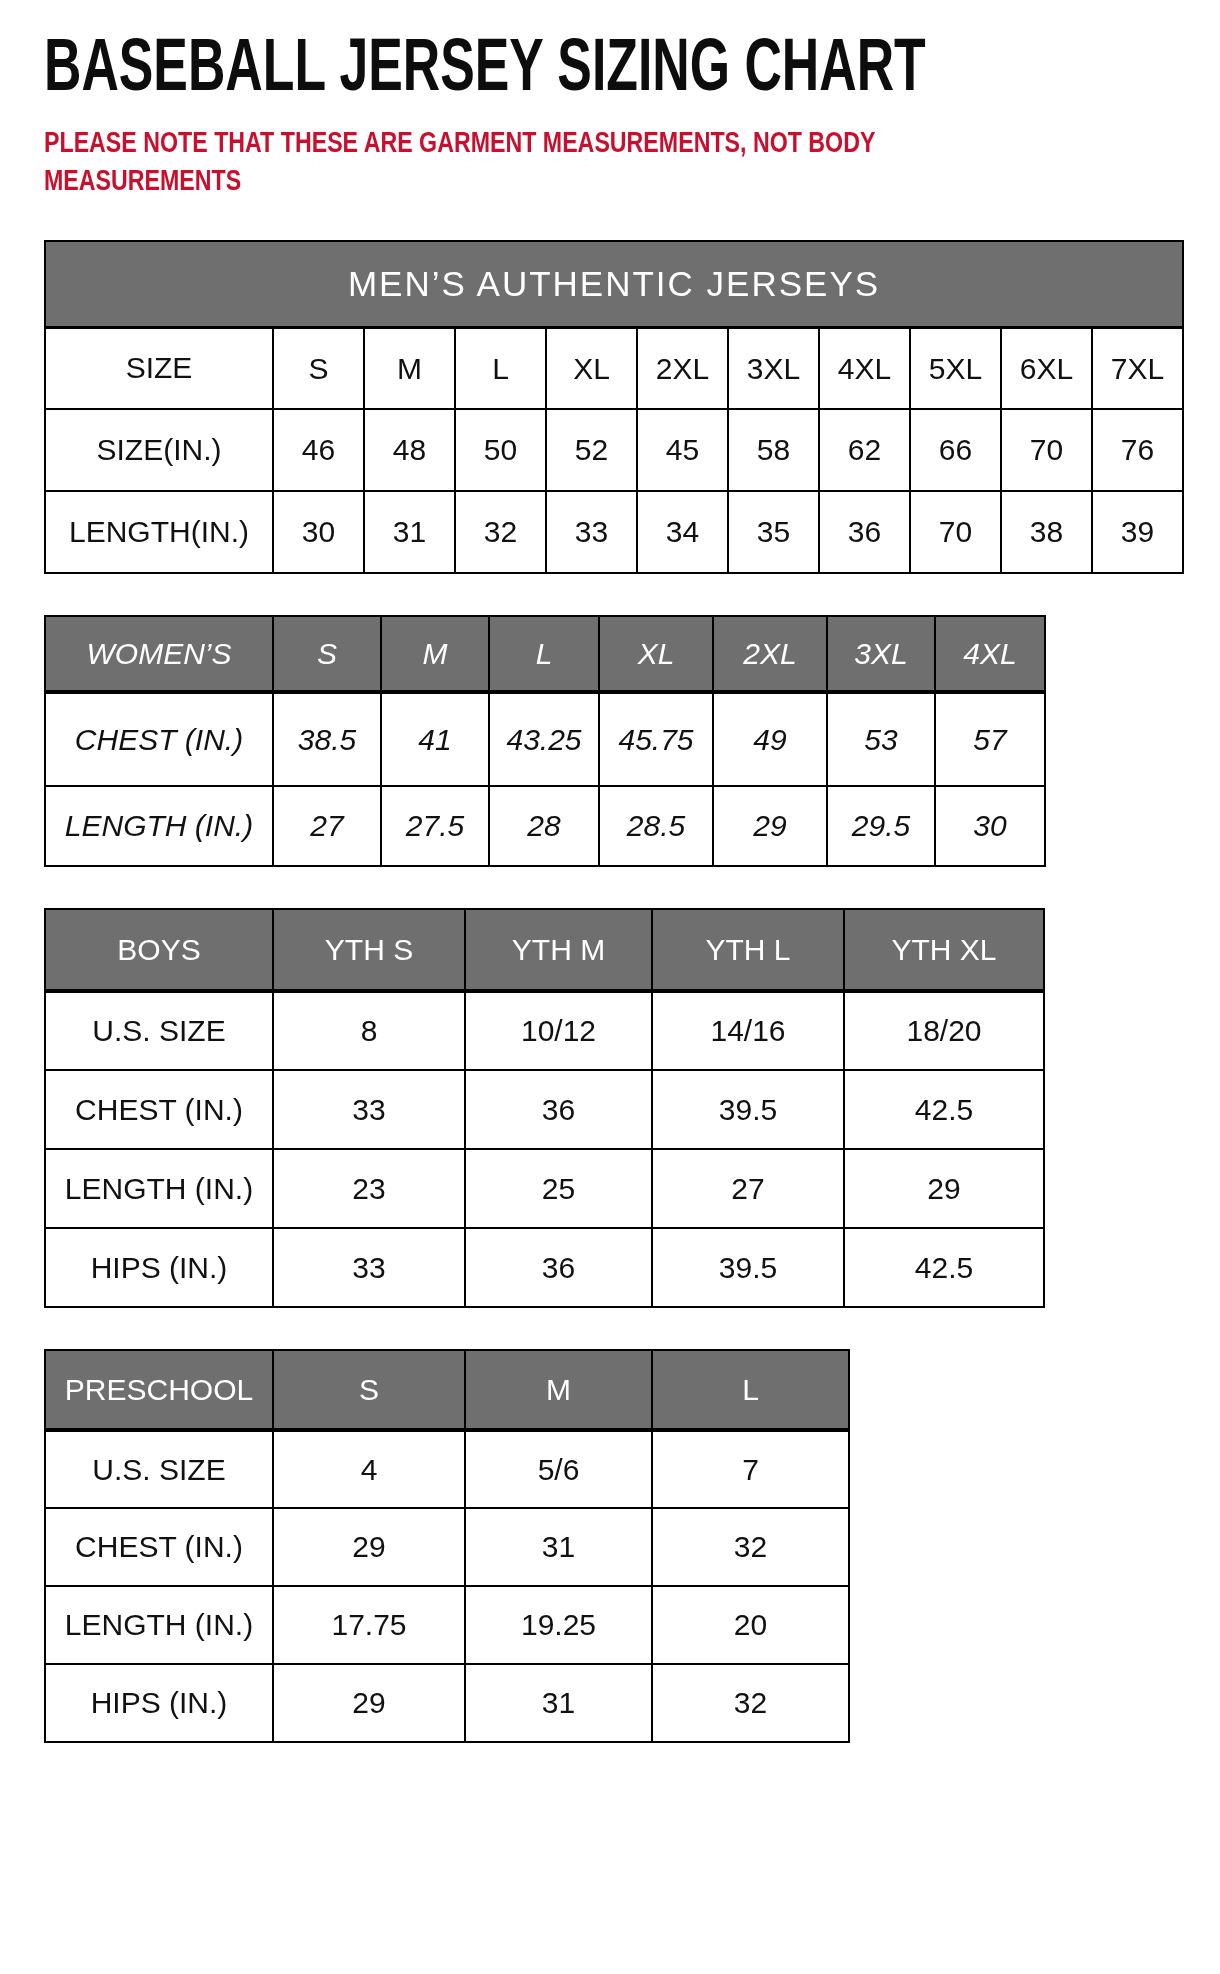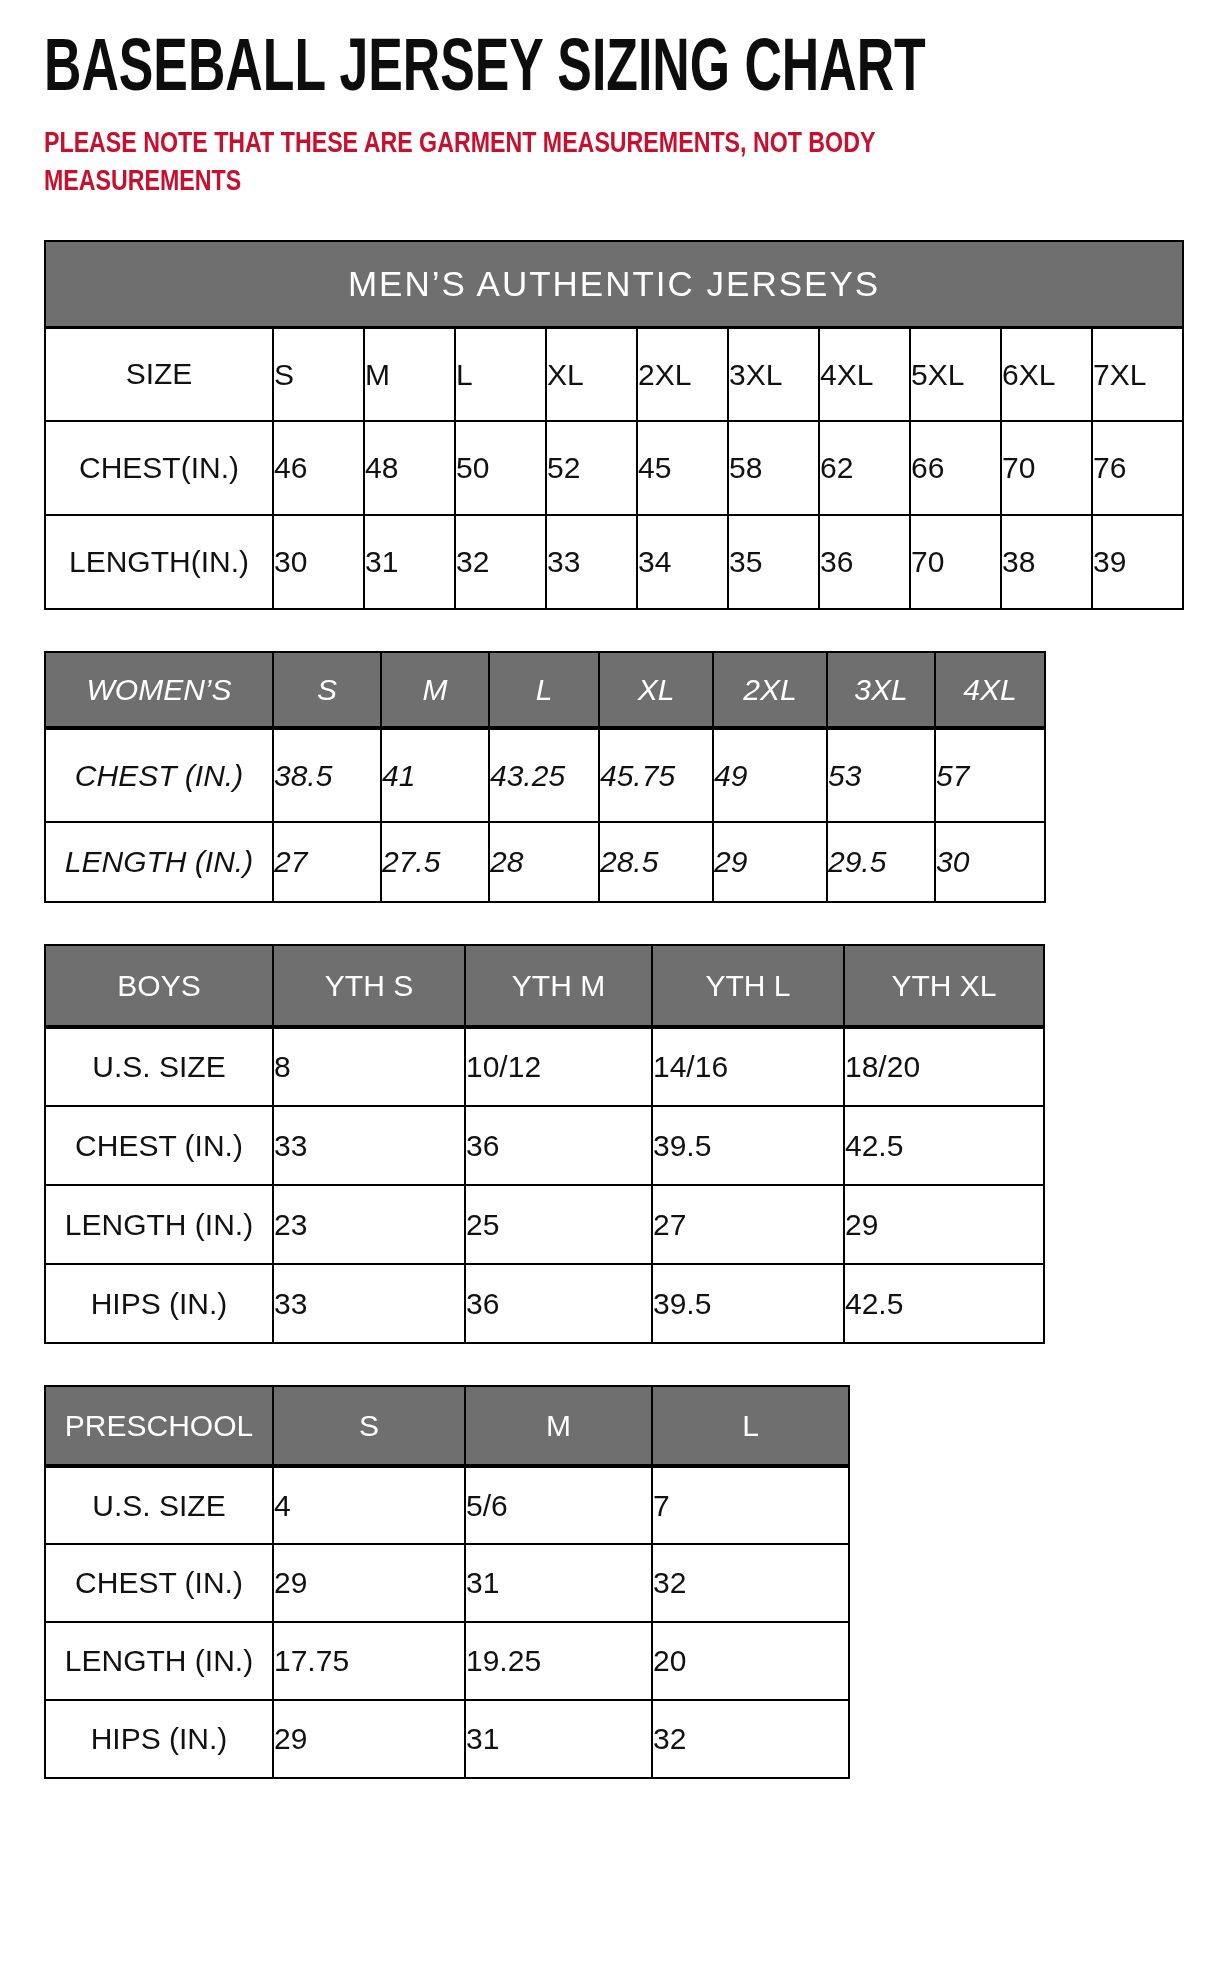--- a/index.html
+++ b/index.html
@@ -35,20 +35,21 @@
     font-size: 29px;
     font-weight: bold;
     line-height: 1.30;
     color: #c8102e;
     transform: scaleX(0.80);
     transform-origin: left top;
   }
   table.tbl {
     border-collapse: collapse;
     table-layout: fixed;
+    text-align: center;
     margin-top: 41px;
   }
   .tbl th, .tbl td {
     border: 2px solid #000;
     font-weight: normal;
     font-size: 30px;
     color: #111;
     padding: 0;
     vertical-align: middle;
     overflow: hidden;
@@ -56,21 +57,21 @@
   .tbl .gray {
     background: #6f6f6f;
     color: #ffffff;
     border-bottom: 4px solid #000;
   }
   .rowlabel { white-space: pre-line; line-height: 1.15; }
 
   
   .mens { width: 1139px; margin-top: 26px; }
   .mens thead tr { height: 86px; }
-  .mens tbody tr { height: 94px; }
+  .mens tbody tr { height: 82px; }
   .mens th.merged {
     font-size: 35px;
     letter-spacing: 2px;
     border-bottom: 3px solid #000;
   }
 
   
   .womens { width: 1000px; margin-top: 36px; font-style: italic; }
   .womens thead tr { height: 76px; }
   .womens tbody tr { height: 80px; }
@@ -122,21 +123,21 @@
           <td>L</td>
           <td>XL</td>
           <td>2XL</td>
           <td>3XL</td>
           <td>4XL</td>
           <td>5XL</td>
           <td>6XL</td>
           <td>7XL</td>
         </tr>
         <tr>
-          <th class="rowlabel">CHEST(IN.)</th>
+          <th class="rowlabel">SIZE(IN.)</th>
           <td>46</td>
           <td>48</td>
           <td>50</td>
           <td>52</td>
           <td>45</td>
           <td>58</td>
           <td>62</td>
           <td>66</td>
           <td>70</td>
           <td>76</td>

